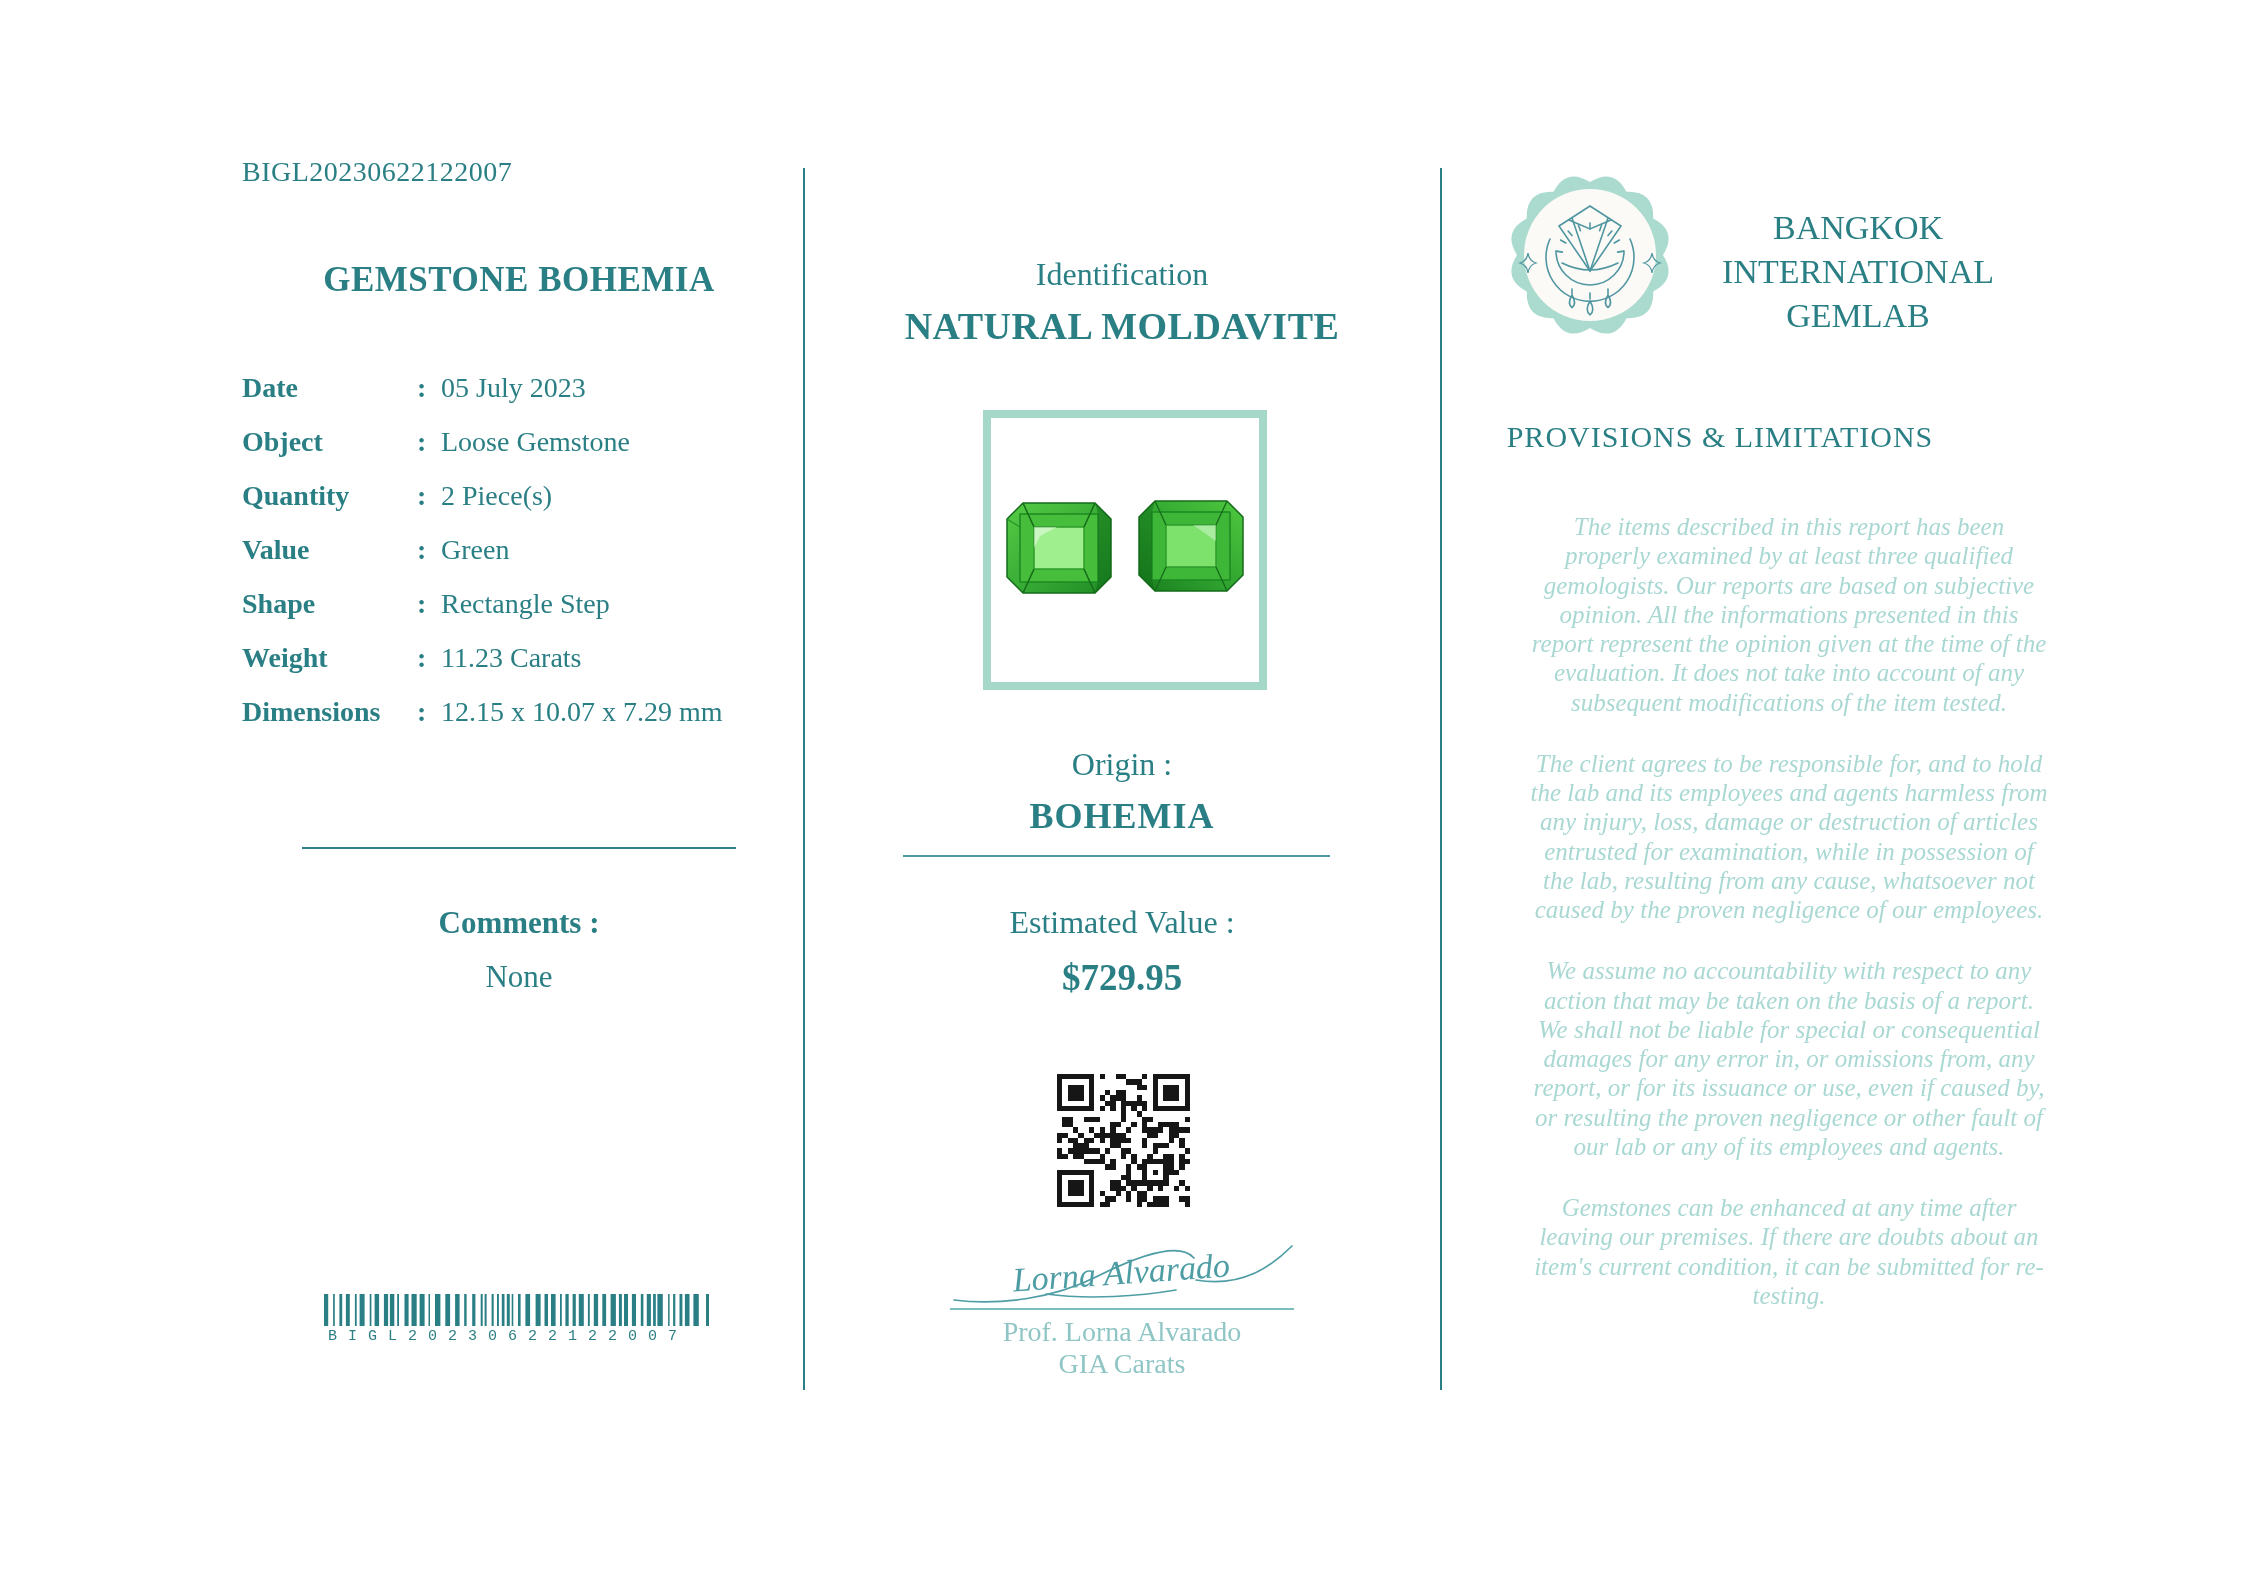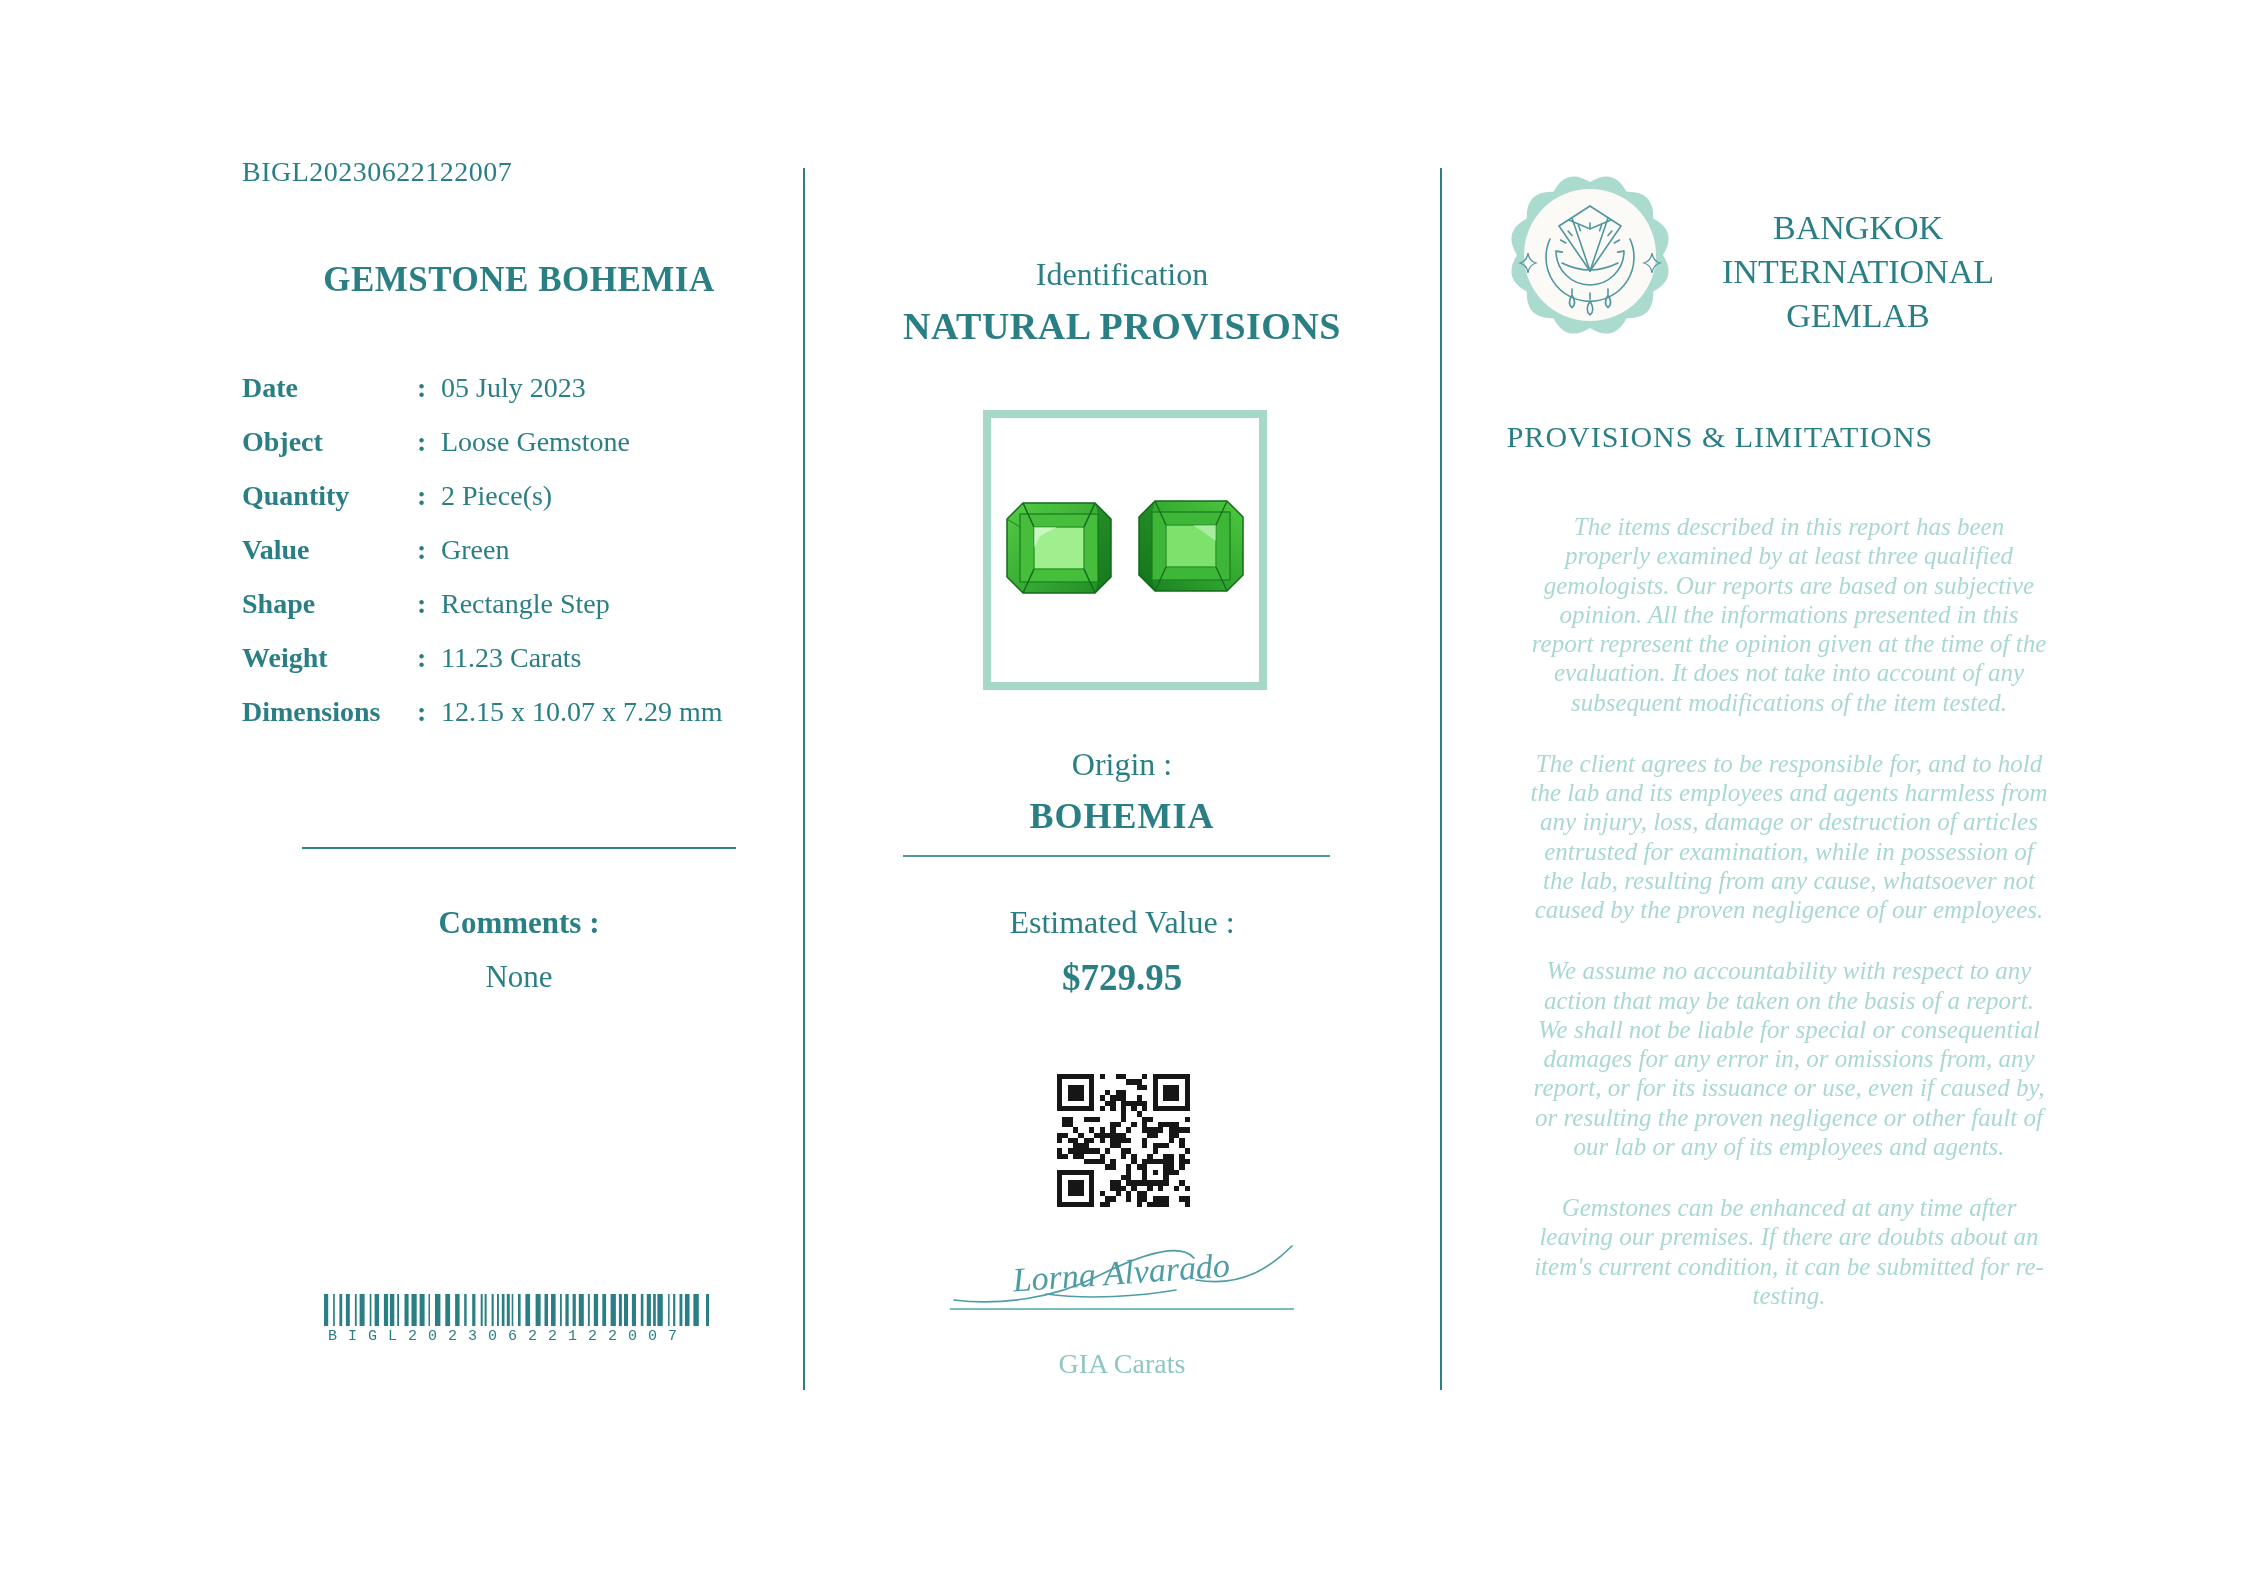--- a/index.html
+++ b/index.html
@@ -139,21 +139,21 @@
         <rect x="371.4" y="0" width="5.4" height="32"></rect>
         <rect x="384" y="0" width="3" height="32"></rect>
       </g>
   </svg>
   <div class="abs barcode-text">BIGL20230622122007</div>
 
   <div class="abs vdivider" style="left:803px"></div>
   <div class="abs vdivider" style="left:1440px"></div>
 
   <div class="abs center-block id-label">Identification</div>
-  <div class="abs center-block id-value">NATURAL PROVISIONS</div>
+  <div class="abs center-block id-value">NATURAL MOLDAVITE</div>
 
   <div class="abs photo-frame"></div>
   <svg class="abs gems-svg" viewBox="0 0 252 104" width="252" height="104">
     <defs>
       <linearGradient id="g1" x1="0" y1="0" x2="1" y2="1">
         <stop offset="0" stop-color="#55cc45"></stop>
           <stop offset=".55" stop-color="#37aa35"></stop>
           <stop offset="1" stop-color="#1e8a24"></stop>
       </linearGradient>
       <linearGradient id="g2" x1="1" y1="0" x2="0" y2="1">
@@ -494,20 +494,21 @@
   <svg class="abs sig-svg" viewBox="0 0 345 74" width="345" height="74">
     <g fill="none" stroke="#4e9da4" stroke-width="1.7" stroke-linecap="round">
       <path d="M4,66 C50,72 105,64 148,42 C200,16 232,10 244,24"></path>
       <path d="M246,46 C292,54 322,32 342,12"></path>
       <path d="M96,60 C140,66 190,62 226,56"></path>
     </g>
     <text x="172" y="50" text-anchor="middle" fill="#4e9da4" font-family="Liberation Serif, serif" font-style="italic" font-size="34" transform="rotate(-4 172 50)">Lorna Alvarado</text>
   </svg>
 
   <div class="abs rule-sig"></div>
+  <div class="abs center-block signer-name">Prof. Lorna Alvarado</div>
   <div class="abs center-block signer-cred">GIA Carats</div>
 
   <svg class="abs badge-svg" viewBox="0 0 176 176" width="176" height="176">
     <path id="scallop" fill="#abdbce" d="M88.0,15.0 Q111.6,0.1 124.5,24.8 Q152.3,23.7 151.2,51.5 Q175.9,64.4 161.0,88.0 Q175.9,111.6 151.2,124.5 Q152.3,152.3 124.5,151.2 Q111.6,175.9 88.0,161.0 Q64.4,175.9 51.5,151.2 Q23.7,152.3 24.8,124.5 Q0.1,111.6 15.0,88.0 Q0.1,64.4 24.8,51.5 Q23.7,23.7 51.5,24.8 Q64.4,0.1 88.0,15.0 Z"></path>
     <circle cx="88" cy="88" r="66" fill="#fbfaf7"></circle>
     <g fill="none" stroke="#4f96a0" stroke-width="1.6" stroke-linecap="round">
 
       <path d="M57,59 L88,39 L119,59 L88,104 Z"></path>
       <path d="M70,51 L88,104 M106,51 L88,104"></path>
       <path d="M67,53 L88,62 L109,53"></path>

